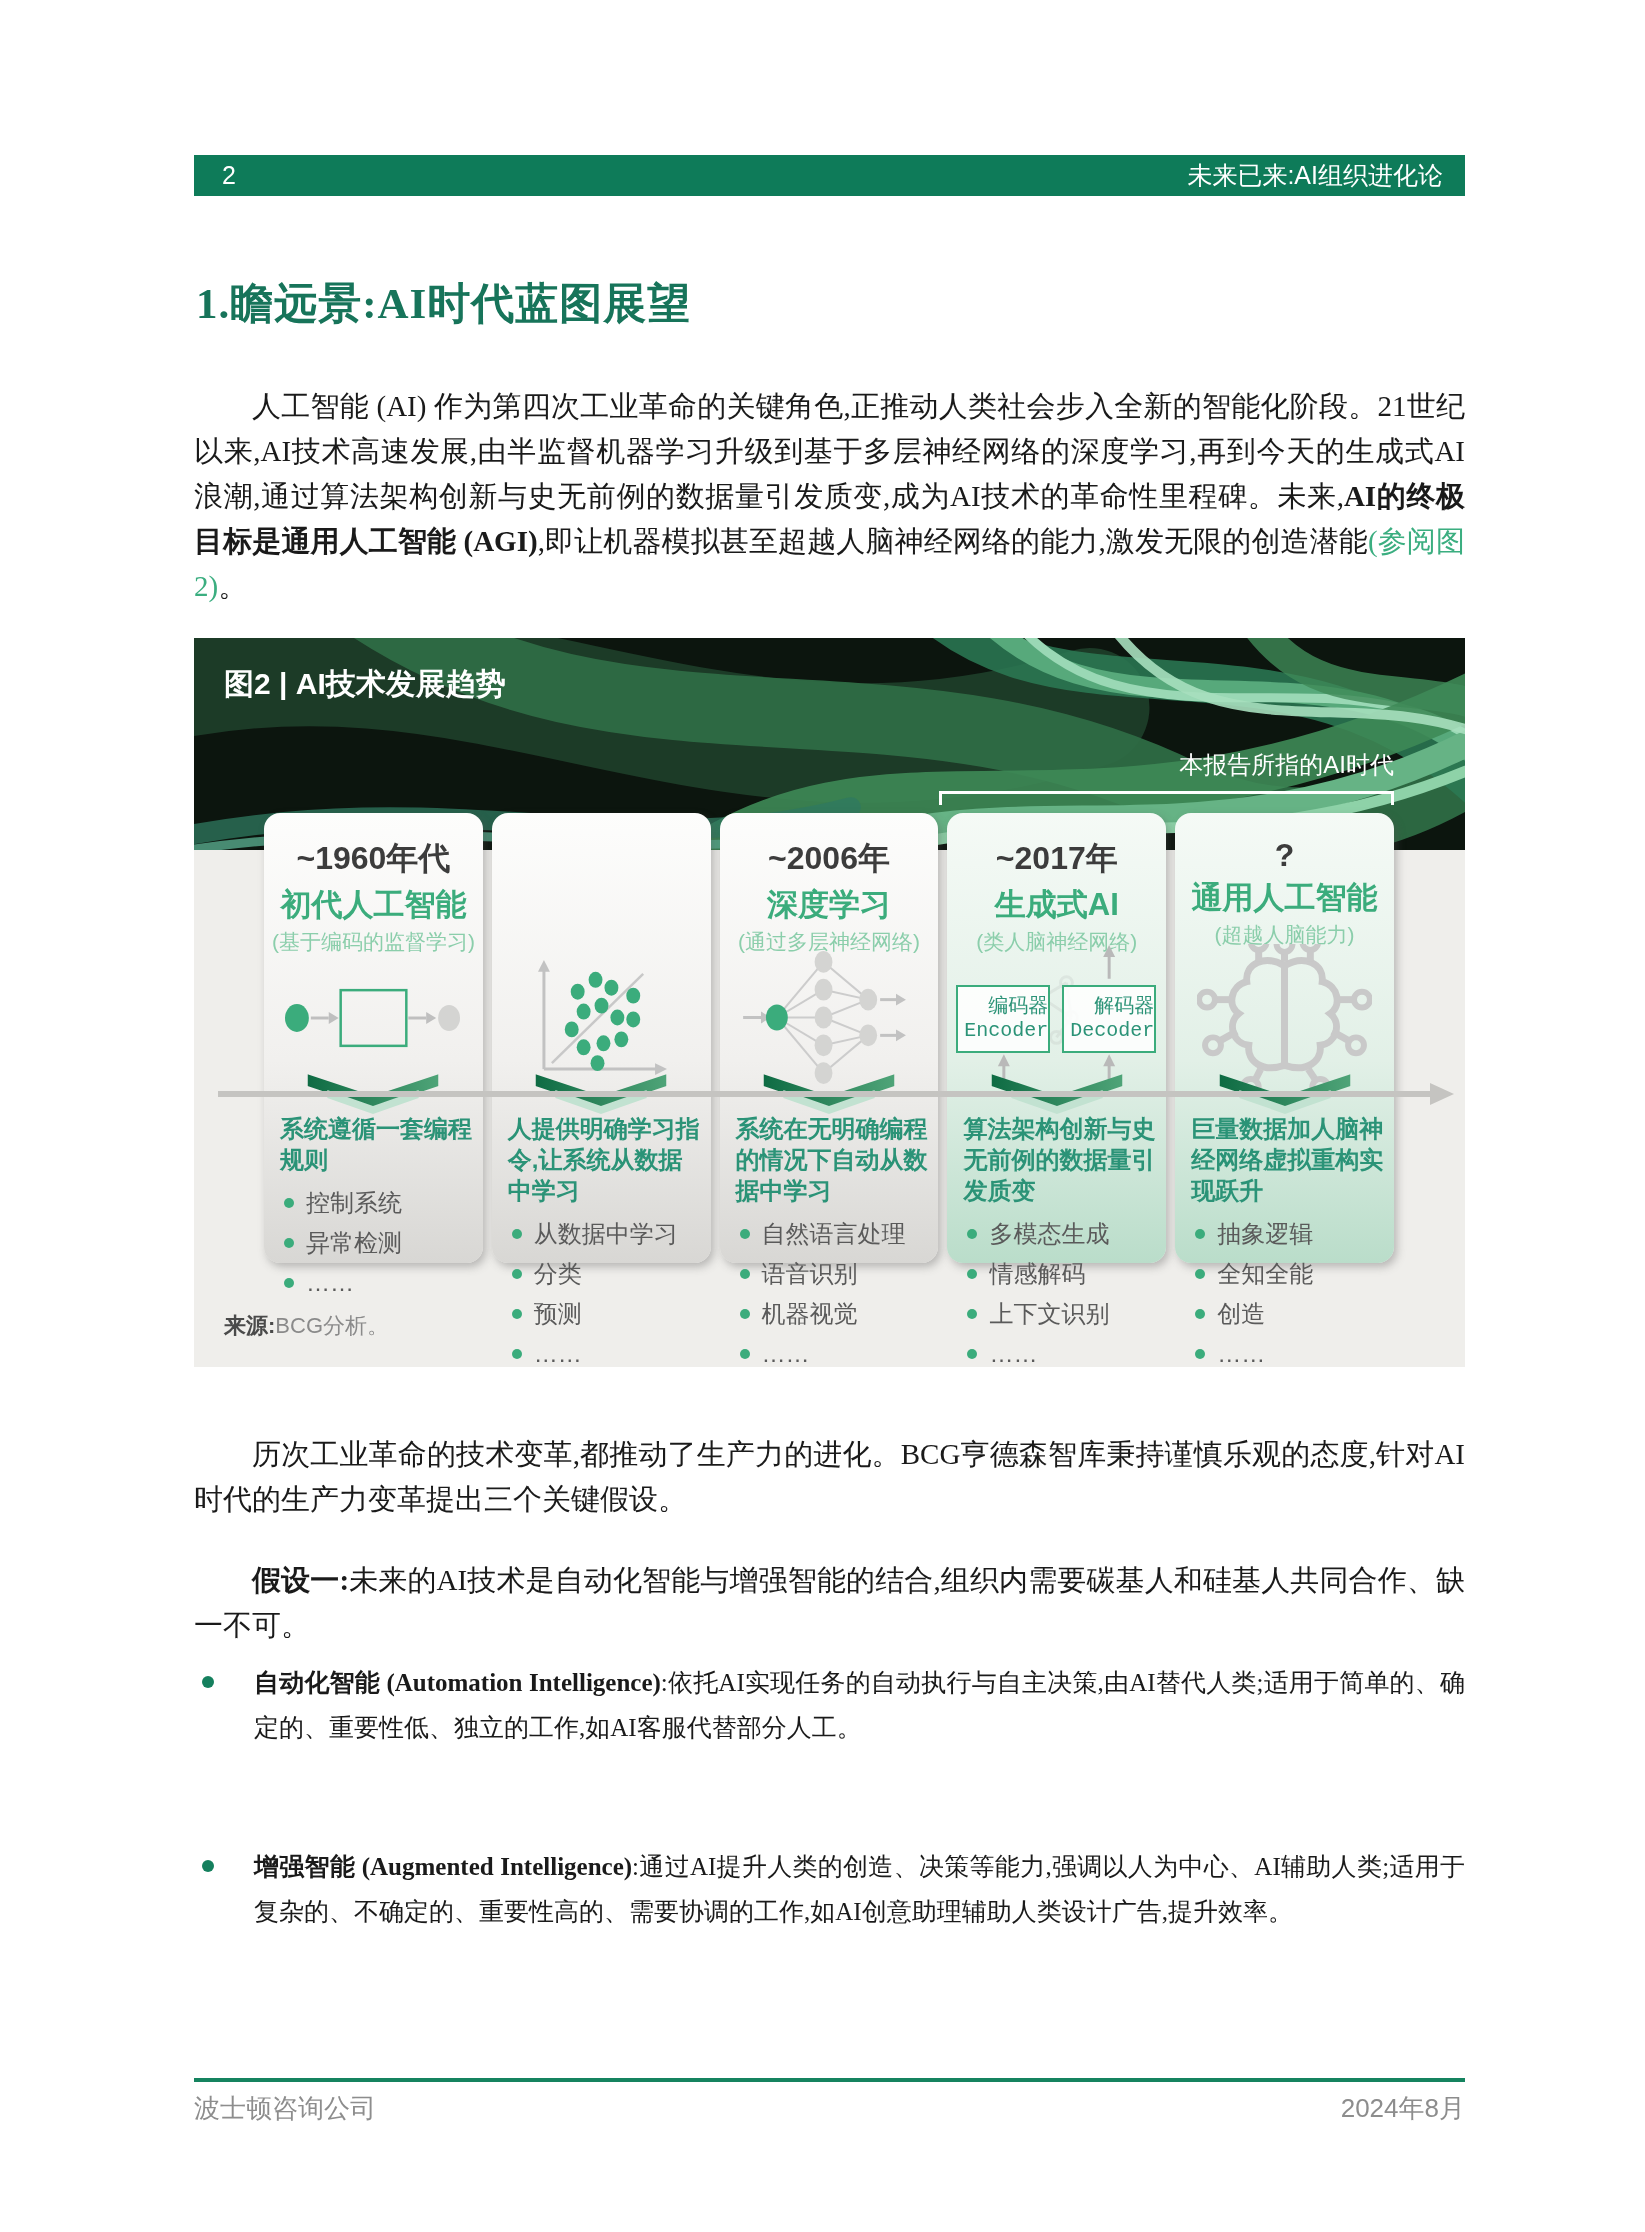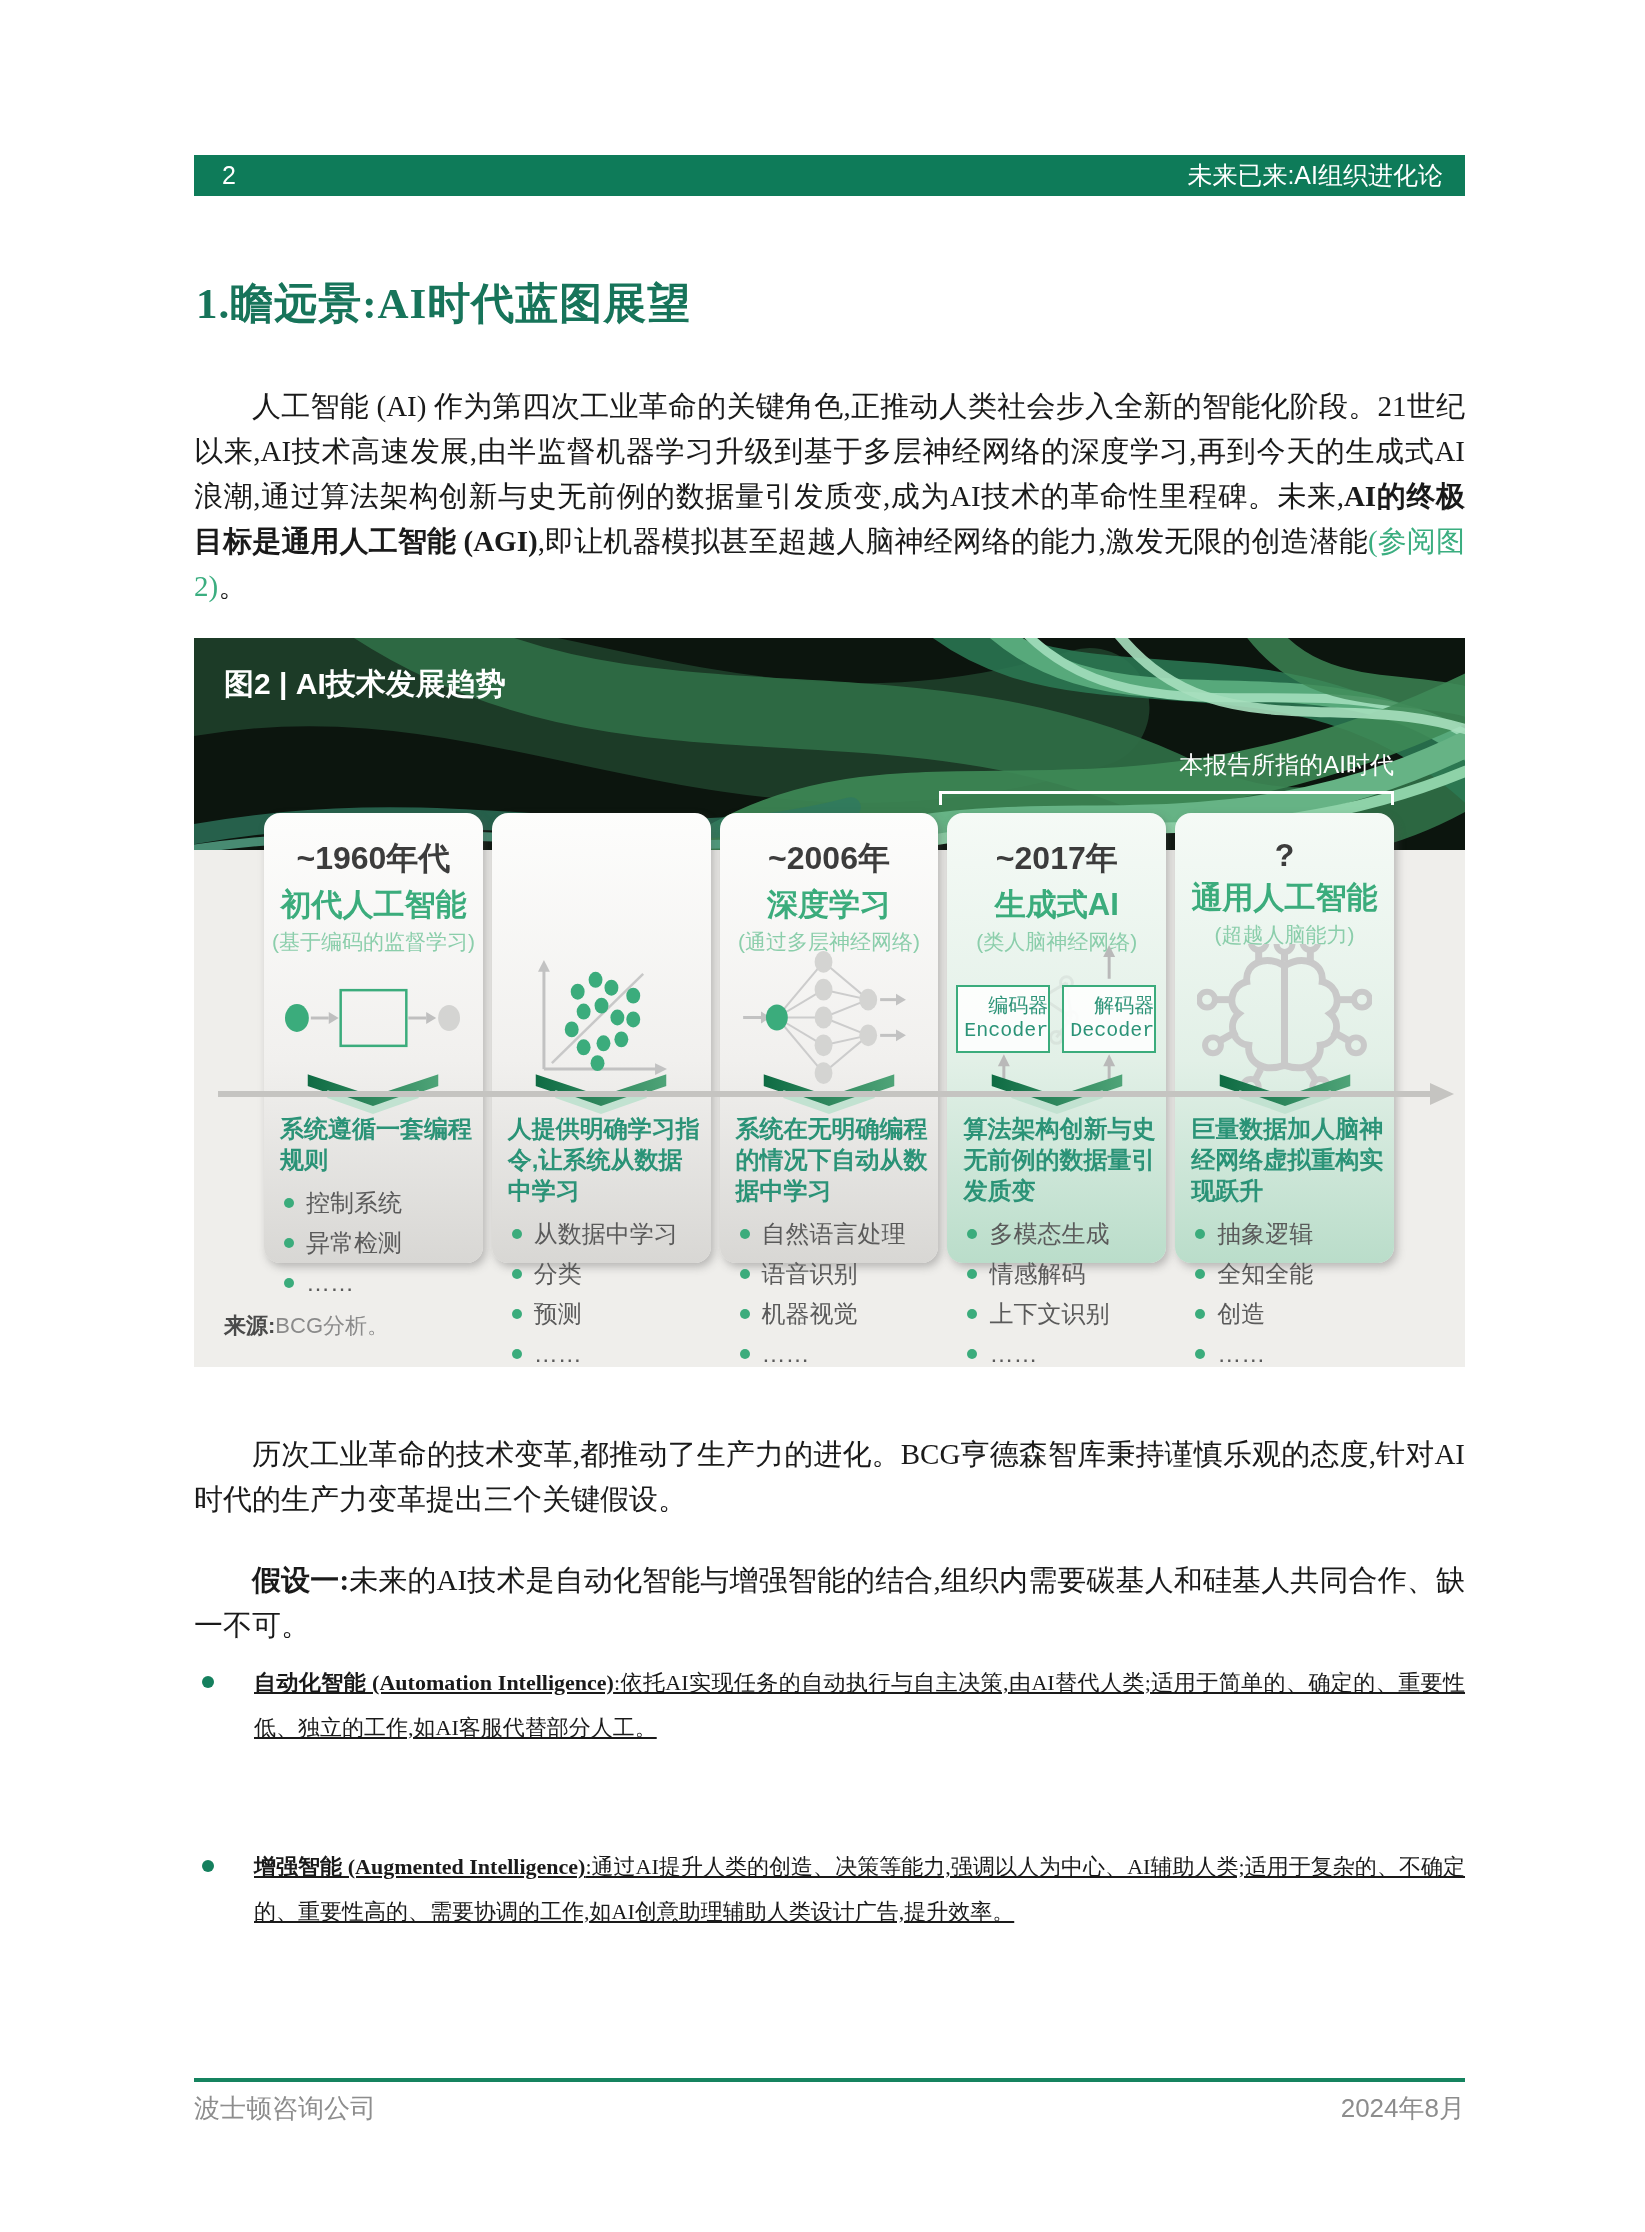--- a/index.html
+++ b/index.html
@@ -20,21 +20,21 @@
   .p1{top:355px;}
   .p2{top:1403px;}
   .p3{top:1529px;}
   .bold{font-weight:bold;}
   .link-green{color:#3BAE80;}
   
   .big-bullet{position:absolute;left:194px;width:1271px;}
   .bb1{top:1660px;}
   .bb2{top:1844px;}
   .bb-dot{position:absolute;left:8px;top:16px;width:12px;height:12px;border-radius:50%;background:#15805E;}
-  .bb-text{margin-left:60px;font-size:22px;line-height:45px;text-align:justify;text-decoration:underline;}
+  .bb-text{margin-left:60px;font-size:25px;line-height:45px;text-align:justify;}
   
   .footer-rule{position:absolute;left:194px;top:2078px;width:1271px;height:4px;background:#15835F;}
   .footer{position:absolute;left:194px;top:2091px;width:1271px;display:flex;
     justify-content:space-between;font-size:26px;color:#8D8D8D;}
   
   .figure{position:absolute;left:194px;top:614px;width:1271px;height:729px;background:#EFEEEB;margin-top:24px;}
   .fig-image{position:absolute;left:0;top:0;width:1271px;height:212px;overflow:hidden;}
   .fig-title{position:absolute;left:30px;top:26px;color:#fff;font-size:30px;font-weight:bold;z-index:5;}
   .era-label{position:absolute;left:745px;top:111px;width:455px;text-align:right;color:#fff;
     font-size:24px;z-index:5;}

